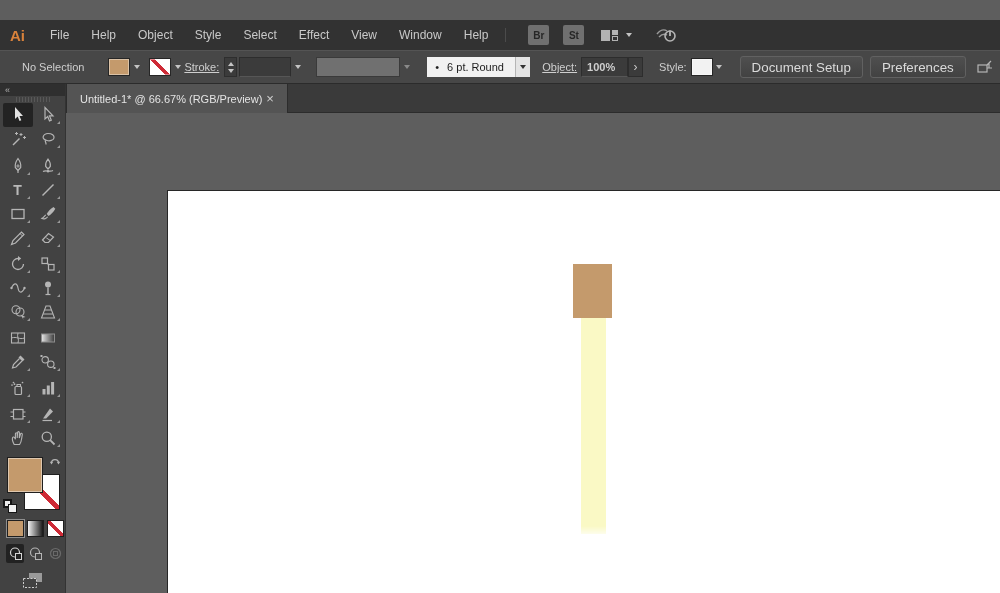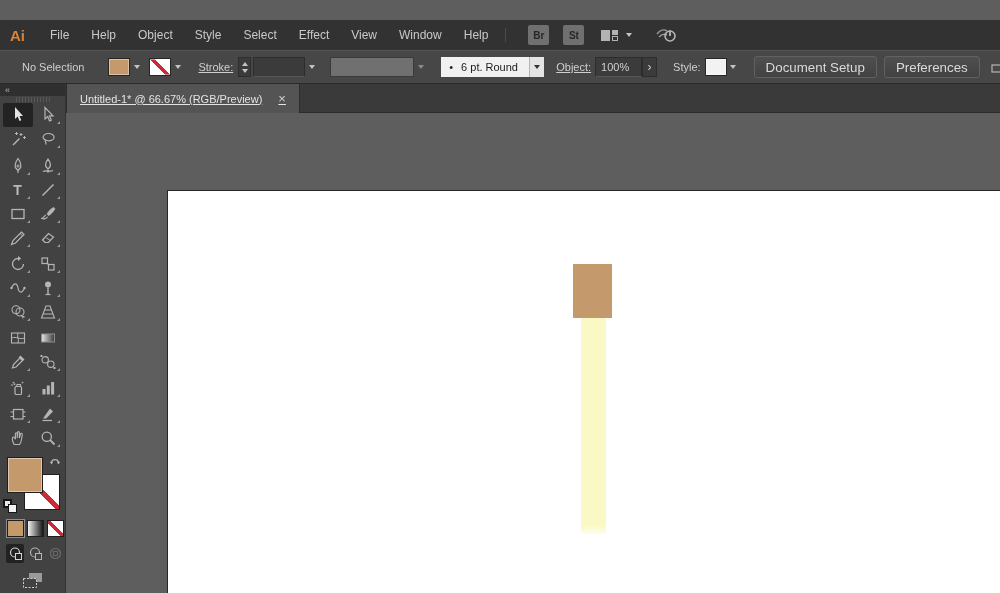--- a/index.html
+++ b/index.html
@@ -92,22 +92,22 @@
   .mode.sel { background:#222; }
   .mode.dim { opacity:.35; }
 
   .screen-mode { margin:9px auto 0; flex:0 0 auto; }
 
   
   .right { flex:1; display:flex; flex-direction:column; min-width:0; }
   .tabbar { height:29px; background:#3a3a3a; border-bottom:1px solid #2c2c2c;
     display:flex; flex:0 0 auto; }
   .tab { height:29px; background:#545454; display:flex; align-items:center;
-    padding:0 13px; font-size:11px; color:#e4e4e4; gap:16px;
-    border-right:1px solid #2c2c2c; border-left:1px solid #2c2c2c;text-decoration:underline; }
+    padding:0 13px; font-size:11px; color:#e4e4e4; gap:4px;
+    border-right:1px solid #2c2c2c; border-left:1px solid #2c2c2c; }
   .tab-close { color:#d0d0d0; font-size:13px; line-height:1; }
 
   .canvas { flex:1; position:relative; background:#5e5e5e; overflow:hidden; }
   .artboard { position:absolute; left:101px; top:77px; right:-2px; bottom:-2px;
     background:#ffffff; border-top:1px solid #272727; border-left:1px solid #272727; }
   .shape { position:absolute; }
   .shape-tan { left:405px; top:73px; width:39px; height:54px; }
   .shape-yellow { left:413px; top:127px; width:25px; height:216px; }
   .yellow-fade { position:absolute; left:0; right:0; bottom:-2px; height:10px;
     background:linear-gradient(180deg, rgba(255,255,255,0), rgba(255,255,255,.85)); }
@@ -157,21 +157,21 @@
           <span class="chev"></span>
         </span>
     </span>
     <span class="sp" style="display:flex;margin-left:6px;">
       <span class="swatch none-diag"></span>
       <span class="chev-btn">
           <span class="chev"></span>
         </span>
     </span>
 
-    <span class="cb-link sp" style="margin-left:14px;">Stroke:</span>
+    <span class="cb-link sp" style="">Stroke:</span>
     <span class="stepper sp" style="margin-left:5px;">
       <span class="tri-up"></span>
       <span class="tri-dn"></span>
     </span>
     <span class="darkfield sp" style="width:52px;margin-left:2px;"></span>
     <span class="chev-btn sp">
         <span class="chev"></span>
       </span>
 
     <span class="profilebox sp" style="margin-left:12px;"></span>
@@ -183,21 +183,21 @@
       <span class="whitefield" style="width:88px;padding:0 8px;gap:8px;">
         <span>•</span>
         <span>6 pt. Round</span>
       </span>
       <span class="white-chev">
           <span class="chev"></span>
         </span>
     </span>
 
     <span class="cb-link sp" style="margin-left:12px;">Object:</span>
-    <span class="darkfield sp" style="width:47px;margin-left:4px;">100%</span>
+    <span class="darkfield sp" style="width:47px;margin-left:4px;font-weight:bold;">100%</span>
     <span class="popup-btn sp">›</span>
 
     <span class="cb-label sp" style="margin-left:16px;">Style:</span>
     <span class="sp" style="display:flex;margin-left:4px;">
       <span class="swatch" style="background:#f2f2f2;"></span>
       <span class="chev-btn">
           <span class="chev"></span>
         </span>
     </span>
 

